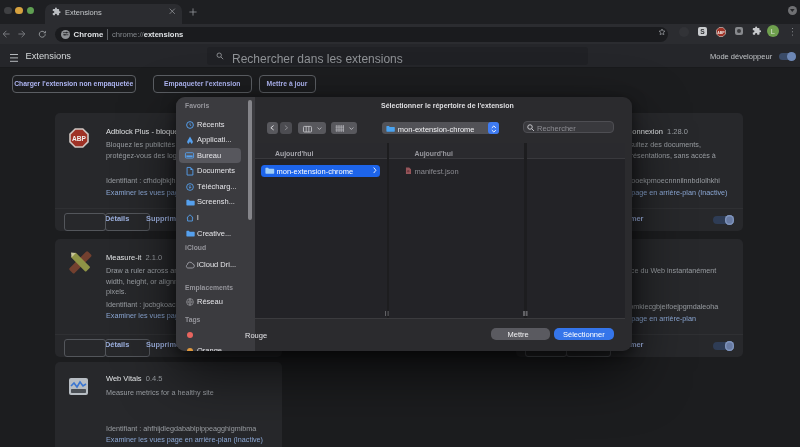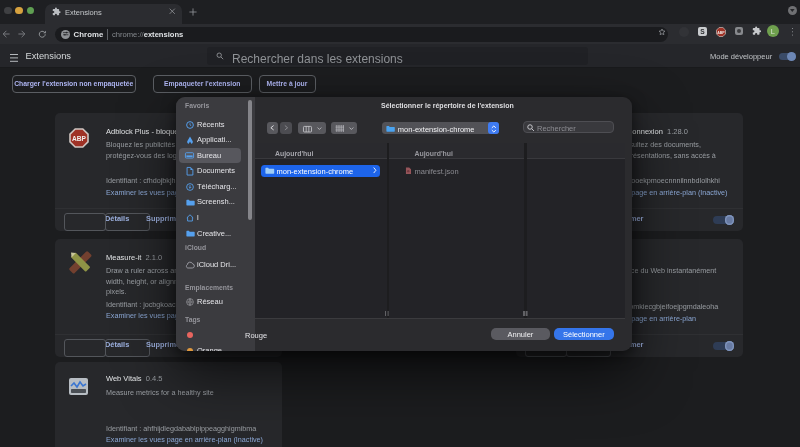--- a/index.html
+++ b/index.html
@@ -319,16 +319,16 @@
       <path fill="#96555a" d="M2 1h7l4 4v10H2z"></path>
       <circle cx="7" cy="9" r="2.6" fill="#743a40"></circle>
     </svg>
   <div class="txt" style="left:238.5px;top:70px;font-size:7.5px;color:#8a8a90;">manifest.json</div>
 
   <div class="abs" style="left:208.7px;top:213.5px;width:1.4px;height:5px;background:#626266;box-shadow:2.6px 0 0 #626266;"></div>
   <div class="abs" style="left:347.2px;top:213.5px;width:1.4px;height:5px;background:#626266;box-shadow:2.6px 0 0 #626266;"></div>
   <div class="abs" style="left:78.5px;top:220.5px;width:370.5px;height:1px;background:#3b3b3e;"></div>
 
   <div class="abs" style="left:315px;top:231px;width:59px;height:11.5px;border-radius:5px;background:#5a5a60;"></div>
-  <div class="txt" style="left:331.5px;top:233.2px;font-size:7.5px;font-weight:500;color:#f0f0f2;">Annuler</div>
+  <div class="txt" style="left:331.5px;top:233.2px;font-size:7.5px;font-weight:500;color:#f0f0f2;">Mettre</div>
   <div class="abs" style="left:378px;top:231px;width:59.5px;height:11.5px;border-radius:5px;background:#3575ea;"></div>
   <div class="txt" style="left:387px;top:233.2px;font-size:7.5px;font-weight:500;color:#ffffff;">Sélectionner</div>
 </div>
 
 </body></html>

